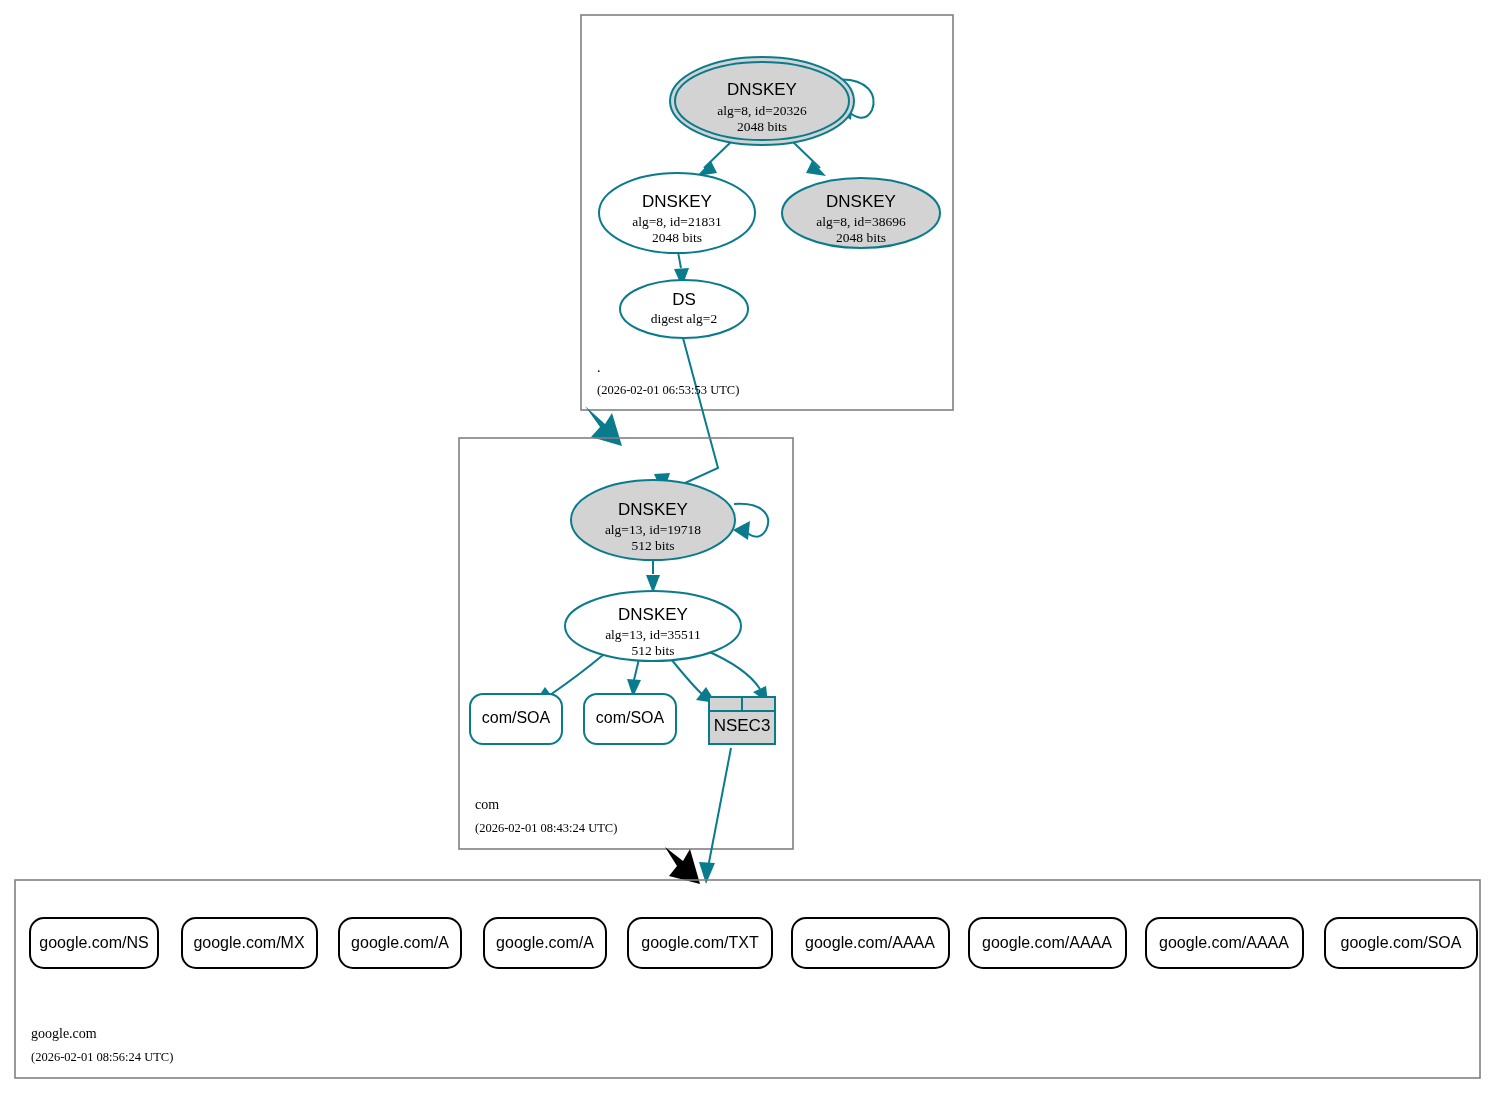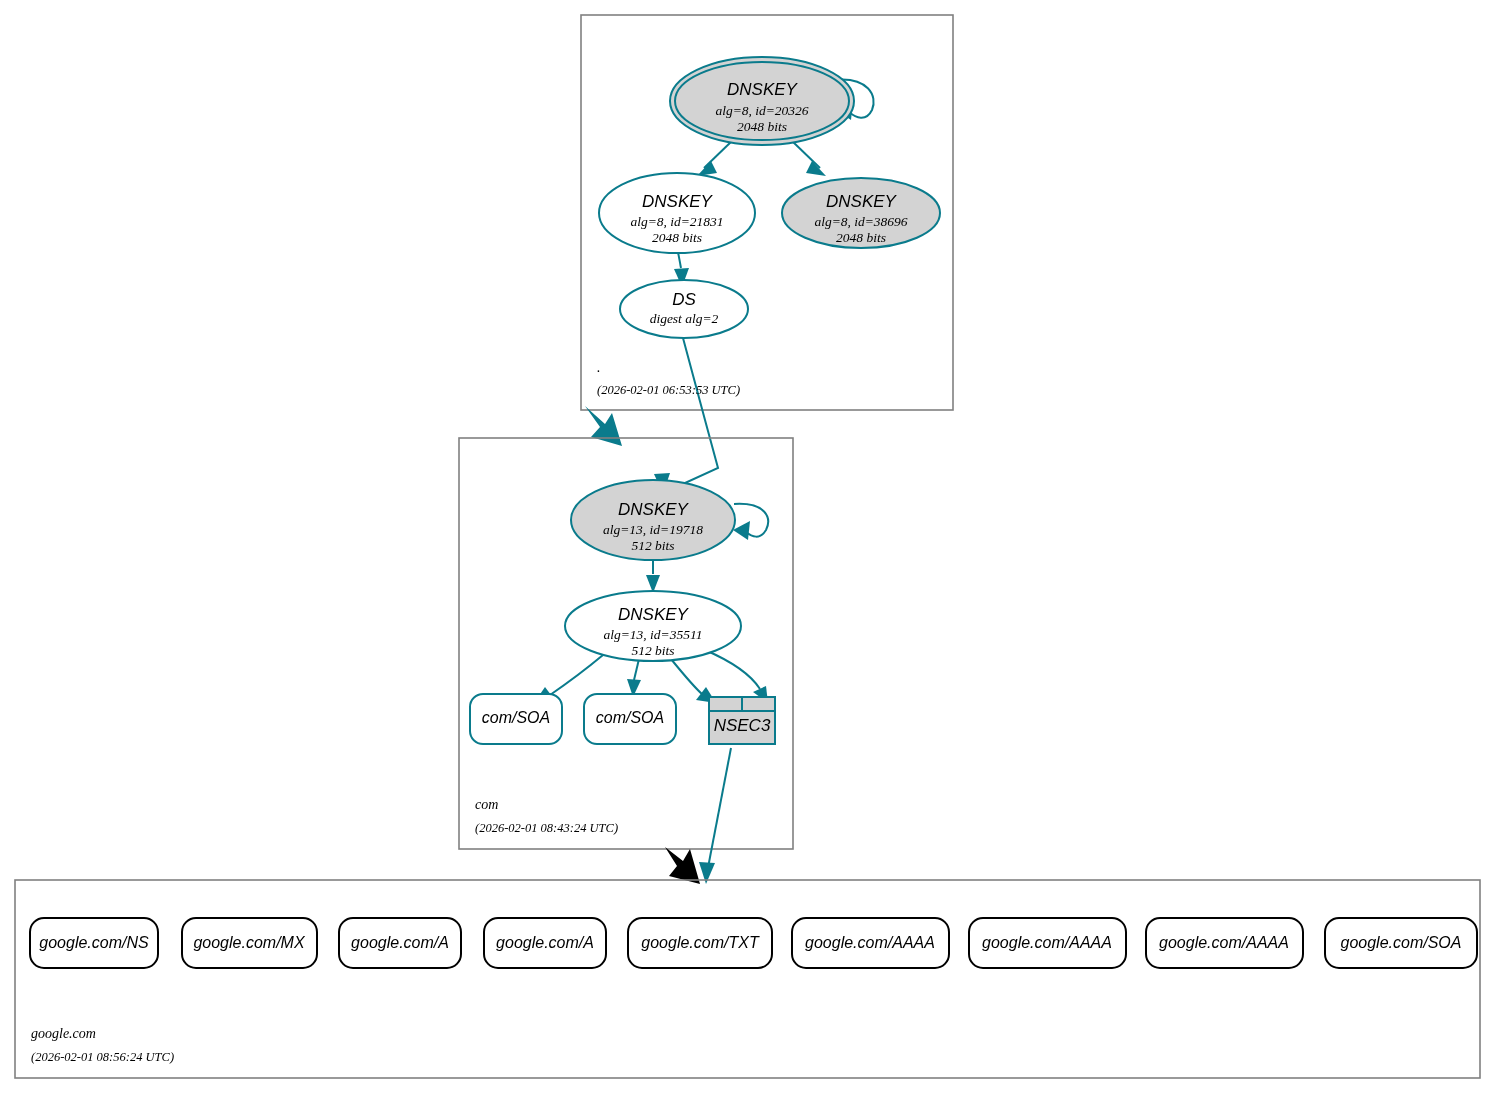--- a/index.html
+++ b/index.html
@@ -13,21 +13,20 @@
     width: 1495px;
     height: 1094px;
     position: relative;
     overflow: hidden;
   }
   #stage {
     position: absolute;
     left: 0; top: 0;
     width: 1495px;
     height: 1094px;
-    font-style: italic;
   }
   svg.graph {
     position: absolute;
     left: 0; top: 0;
     width: 1495px;
     height: 1094px;
     overflow: visible;
   }
   .zone-box {
     fill: none;

